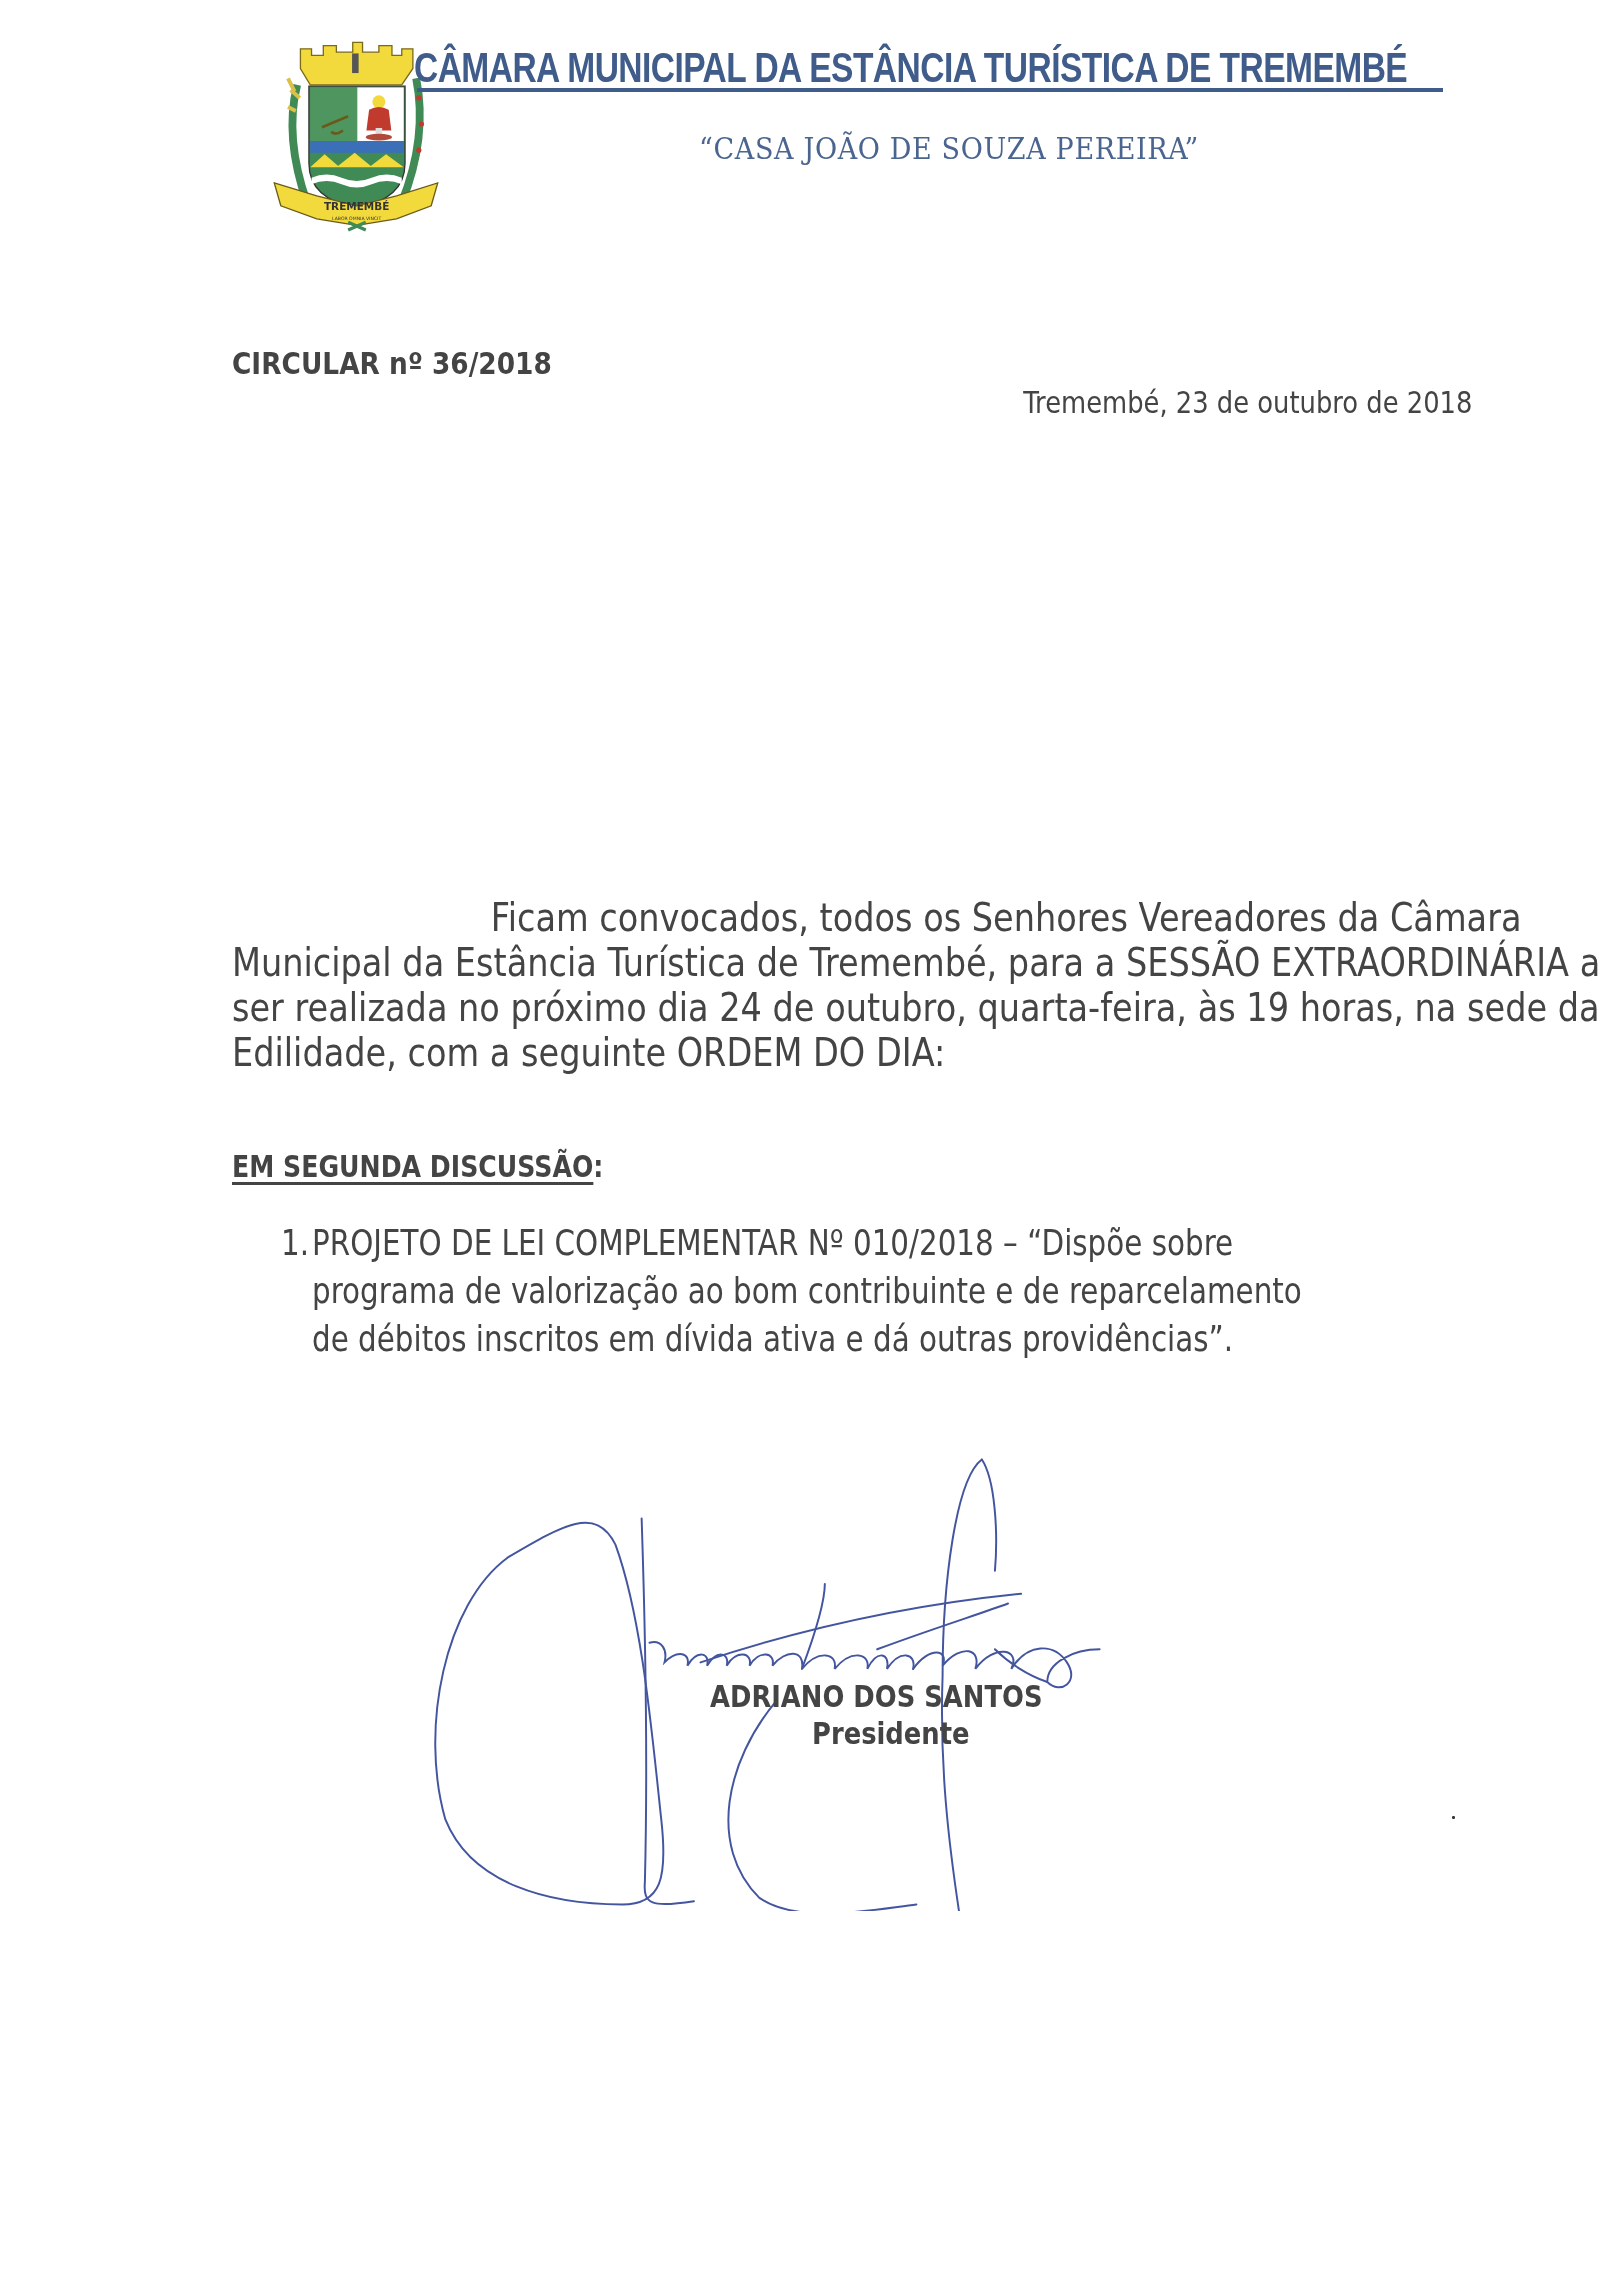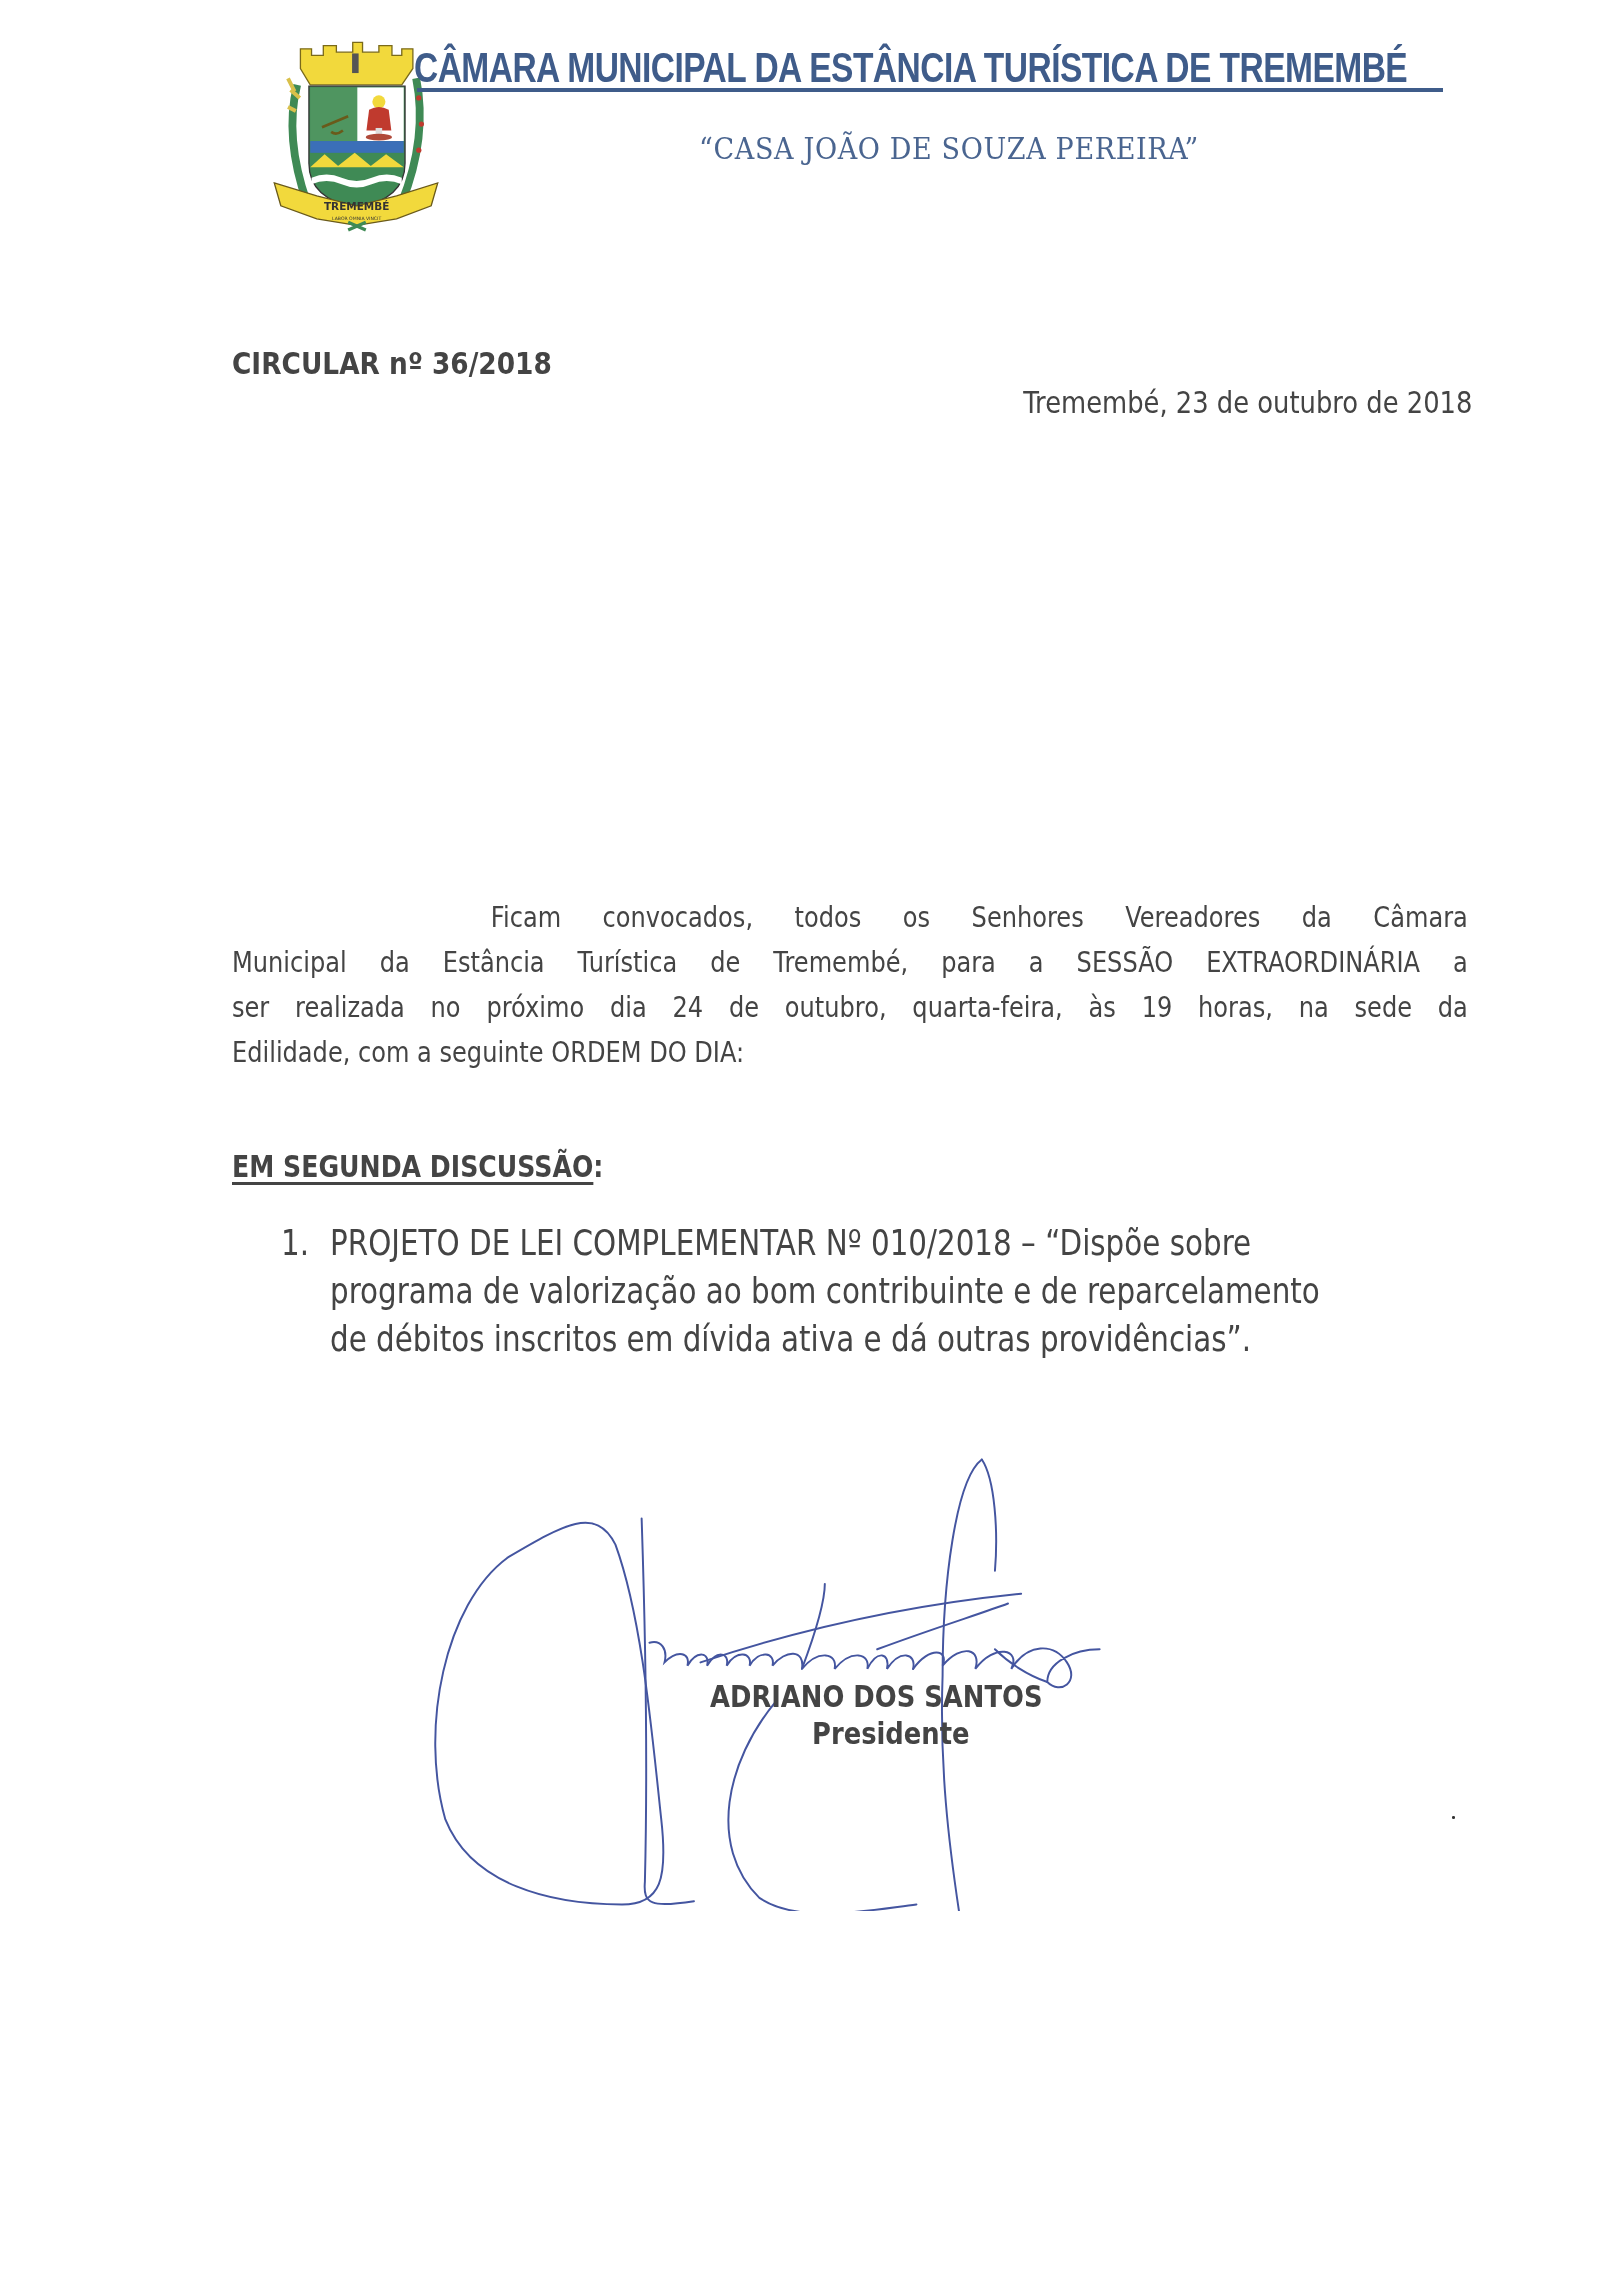--- a/index.html
+++ b/index.html
@@ -22,36 +22,36 @@
   
   .circular-no { position: absolute; left: 232px; top: 346px;
                  font-family: "DejaVu Sans", sans-serif; font-weight: bold; font-size: 30px;
                  color: #444; transform: scaleX(0.88); transform-origin: left top; }
   .date-line { position: absolute; right: 151px; top: 385px;
                font-family: "DejaVu Sans", sans-serif; font-size: 30px; color: #444;
                transform: scaleX(0.86); transform-origin: right top; white-space: nowrap; }
 
   
   .body-text { position: absolute; left: 232px; top: 895px; width: 1244px;
-               font-family: "DejaVu Sans", sans-serif; font-size: 28px; line-height: 45px;
+               font-family: "DejaVu Sans", sans-serif; font-size: 39px; line-height: 45px;
                color: #444; text-align: justify; }
   .body-text .line { display: block; white-space: nowrap; text-align-last: justify; transform: scaleX(0.86); transform-origin: left top; width: 1437px; }
   .body-text .line.last { text-align-last: left; }
   .body-text .line.first { padding-left: 301px; width: 1136px; }
 
   .section-heading { position: absolute; left: 232px; top: 1149px;
                      font-family: "DejaVu Sans", sans-serif; font-weight: bold; font-size: 30px;
                      color: #444; transform: scaleX(0.84); transform-origin: left top; }
   .section-heading .u { text-decoration: underline; text-decoration-thickness: 2.6px; text-underline-offset: 5.2px; }
 
   .agenda { position: absolute; left: 281px; top: 1219px; width: 1198px; }
   .agenda-item { position: relative; font-family: "DejaVu Sans", sans-serif; font-size: 35px;
                  line-height: 48px; color: #444; }
   .agenda-num { position: absolute; left: 0; top: 0; transform: scaleX(0.84); transform-origin: left top; }
-  .agenda-lines { position: absolute; left: 49px; top: 0; }
+  .agenda-lines { position: absolute; left: 31px; top: 0; }
   .agenda-lines .line { display: block; white-space: nowrap; transform: scaleX(0.84); transform-origin: left top; }
 
   
   .signature { position: absolute; left: 419px; top: 1453px; width: 864px; height: 458px; }
   .signer-name { position: absolute; left: 710px; top: 1679px;
                  font-family: "DejaVu Sans", sans-serif; font-weight: bold; font-size: 30px;
                  color: #444; transform: scaleX(0.86); transform-origin: left top; white-space: nowrap; }
   .signer-role { position: absolute; left: 812px; top: 1716px;
                  font-family: "DejaVu Sans", sans-serif; font-weight: bold; font-size: 30px;
                  color: #444; transform: scaleX(0.86); transform-origin: left top; }

